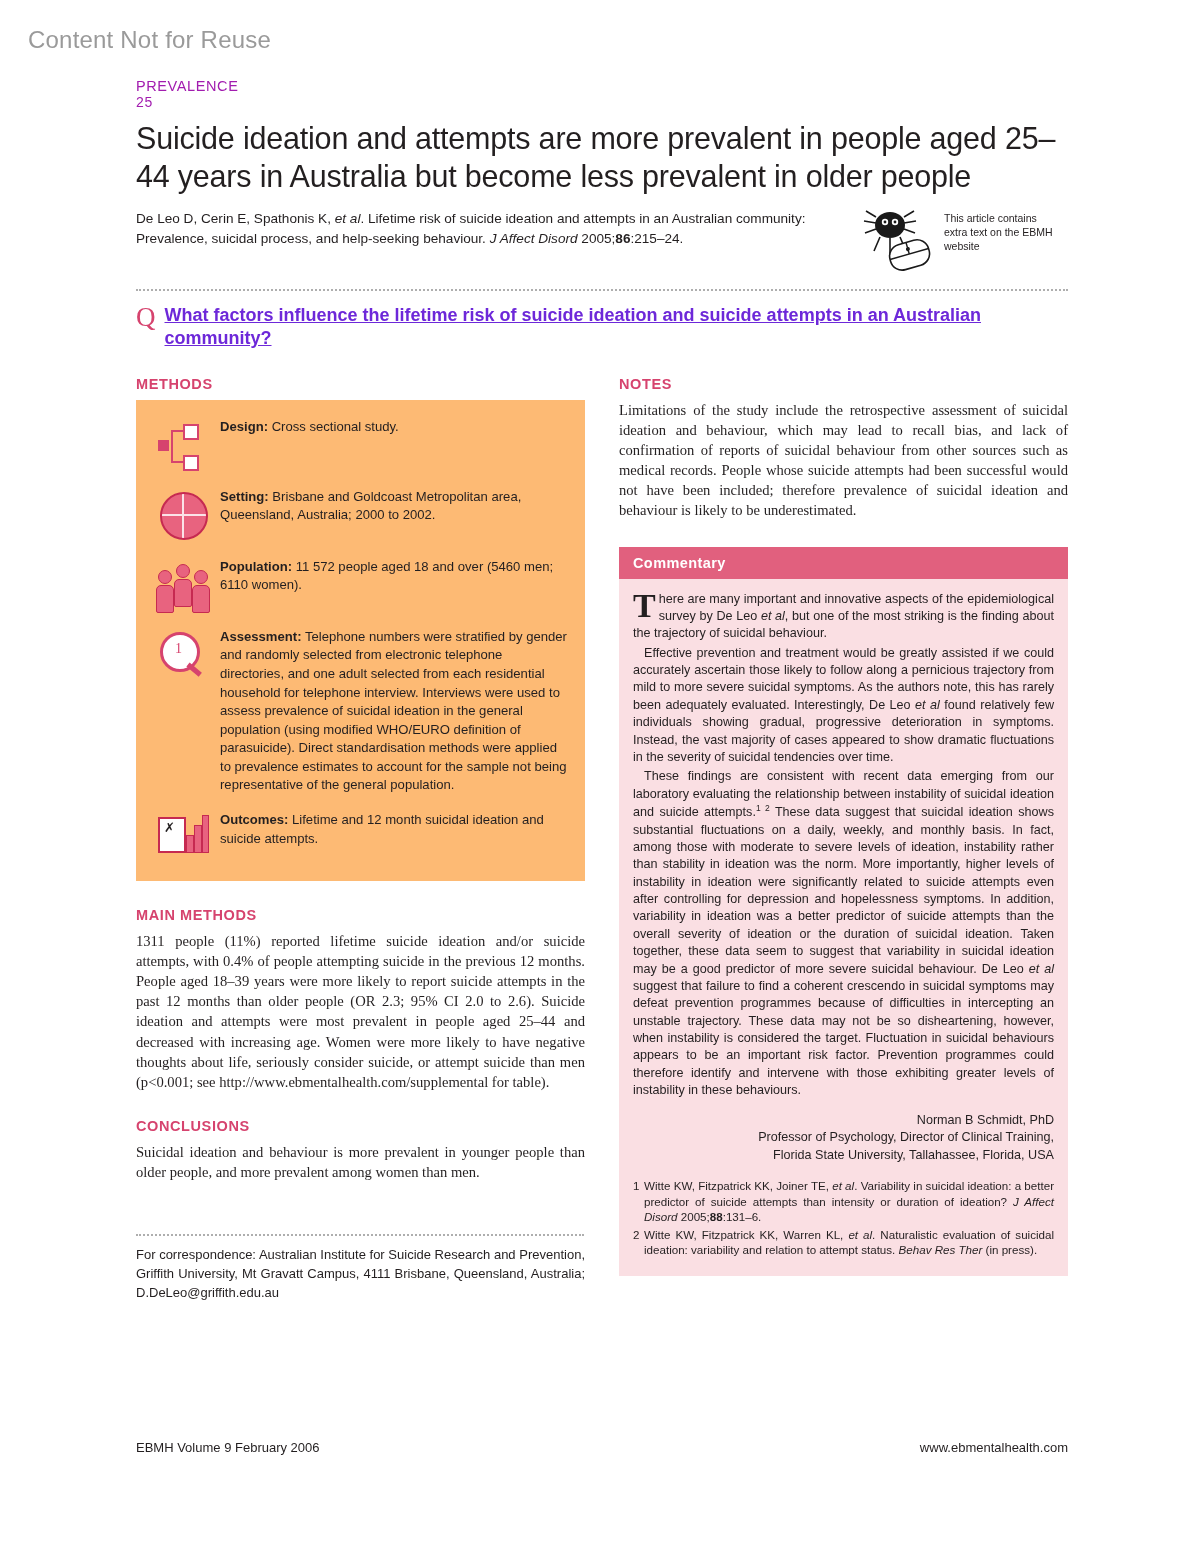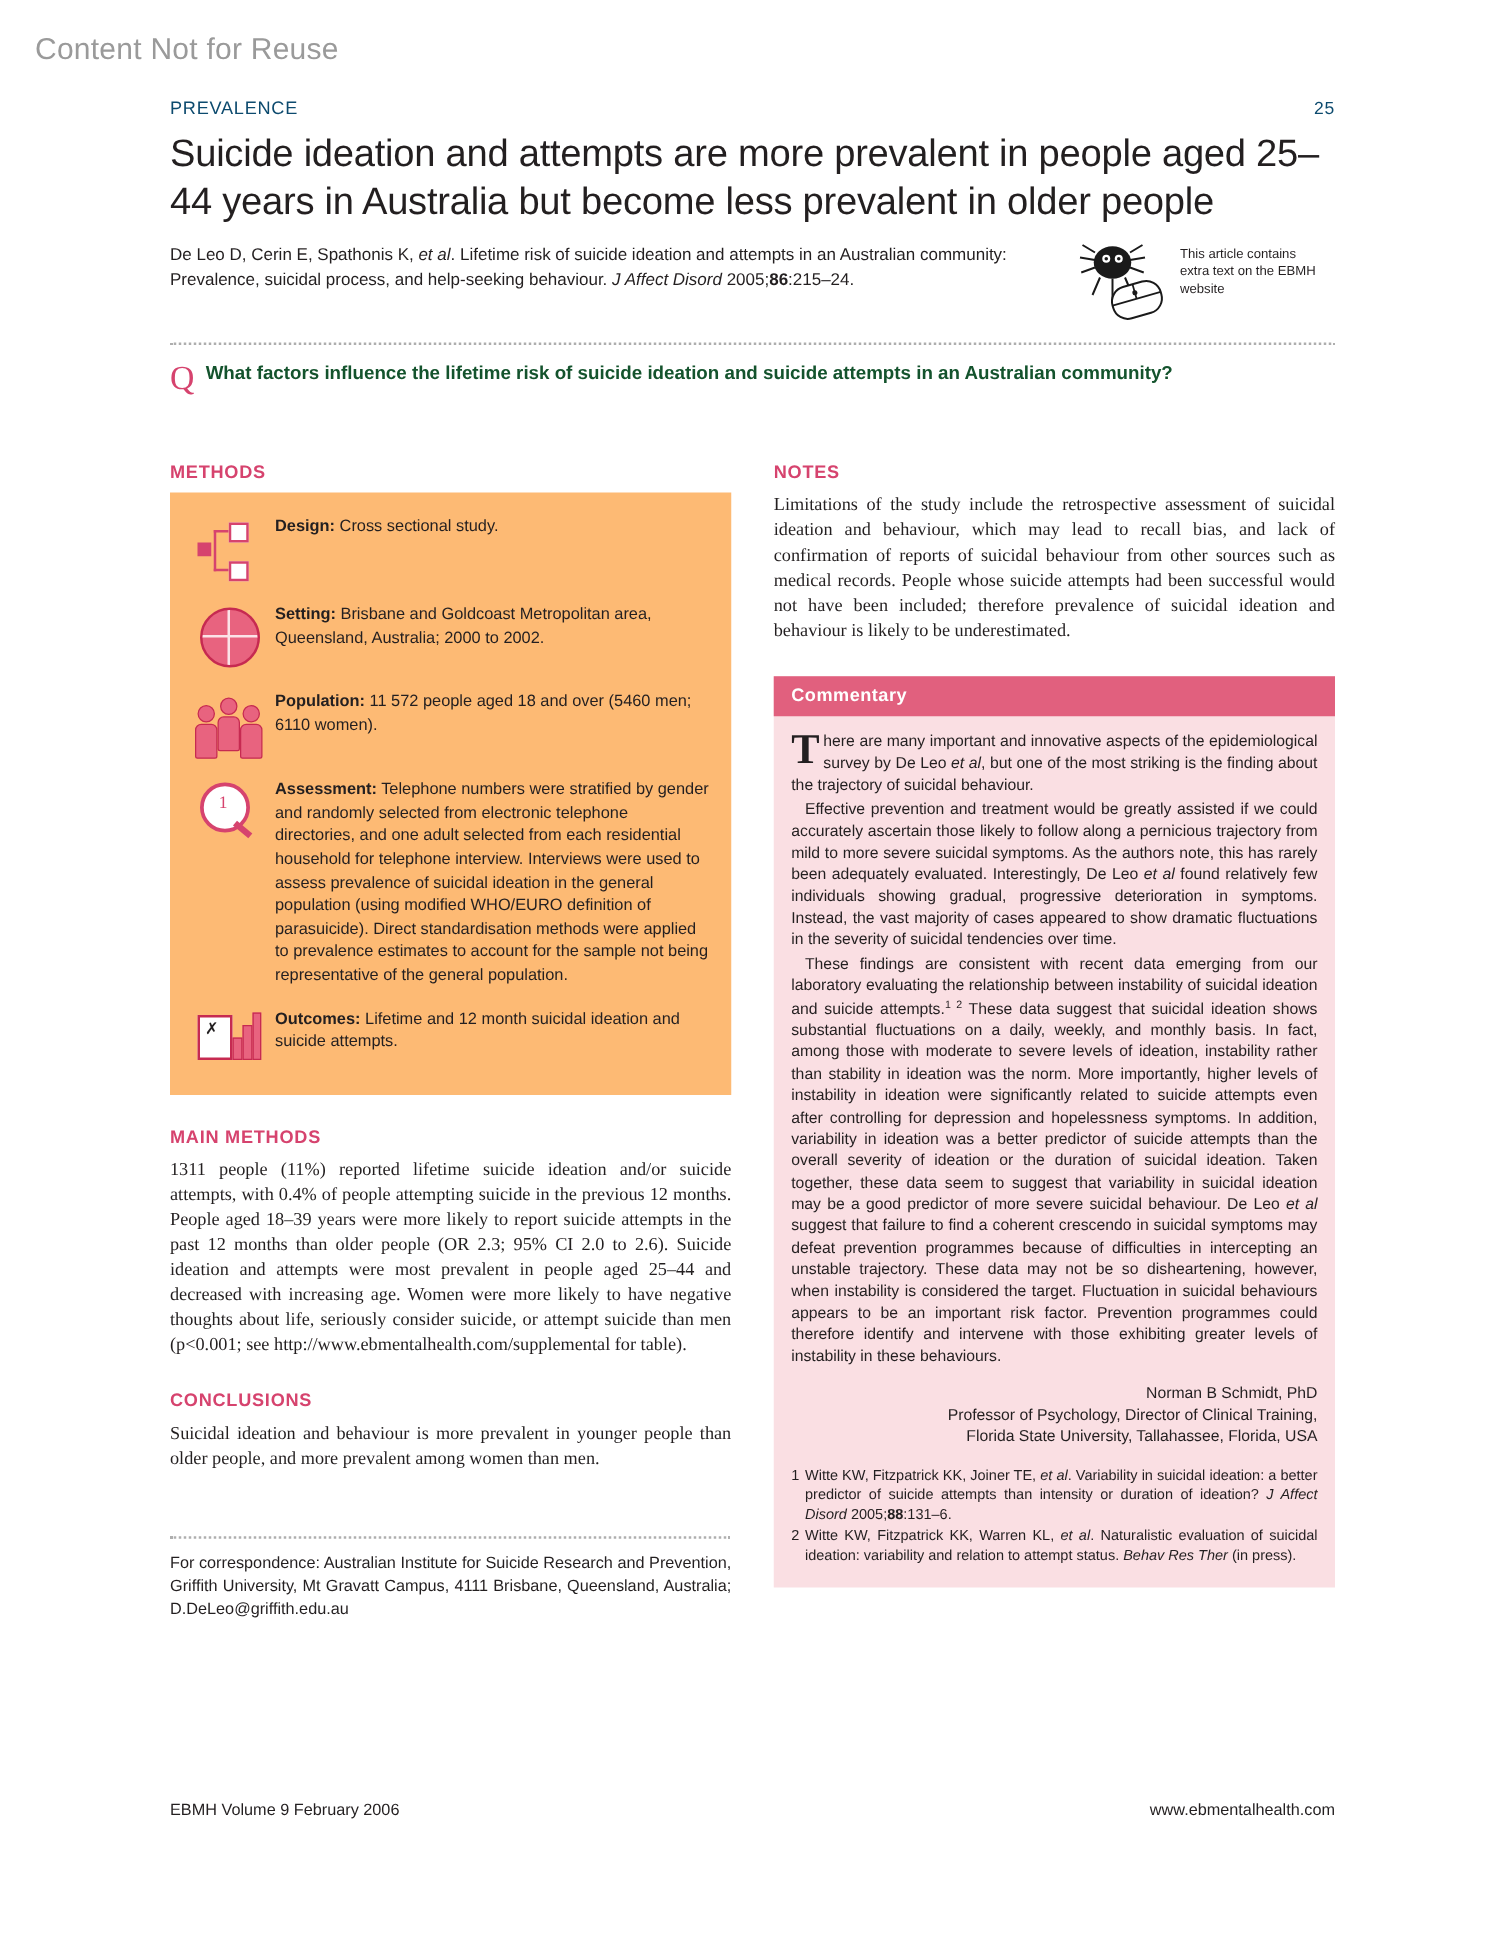--- a/index.html
+++ b/index.html
@@ -30,21 +30,22 @@
     top: 78px;
     width: 932px;
   }
   
   .runhead {
     display: flex;
     justify-content: space-between;
     align-items: baseline;
     font-size: 14.5px;
     letter-spacing: 0.6px;
-    color: #0c4a6e;
+    color: #a21caf;
+    flex-direction: column;
   }
   .runhead .pageno { font-size: 14px; }
   .title {
     margin-top: 10px;
     font-size: 30.5px;
     line-height: 1.23;
     font-weight: 400;
     color: #231f20;
     letter-spacing: -0.2px;
   }
@@ -87,29 +88,30 @@
   }
   .q-mark {
     font-size: 27px;
     color: #d6436e;
     font-family: "Liberation Serif", serif;
     line-height: 0.9;
     margin-right: 9px;
     margin-top: 1px;
   }
   .q-text {
-    font-size: 15px;
+    font-size: 18px;
     font-weight: bold;
     line-height: 1.3;
-    color: #14532d;
+    color: #6d28d9;
+    text-decoration: underline;
   }
   
   .cols {
     display: flex;
-    margin-top: 56px;
+    margin-top: 25px;
   }
   .col-left { width: 449px; }
   .col-right { width: 449px; margin-left: 34px; }
   .sec-head {
     color: #d6436e;
     font-size: 14.5px;
     font-weight: bold;
     letter-spacing: 0.6px;
     margin-bottom: 8px;
   }

